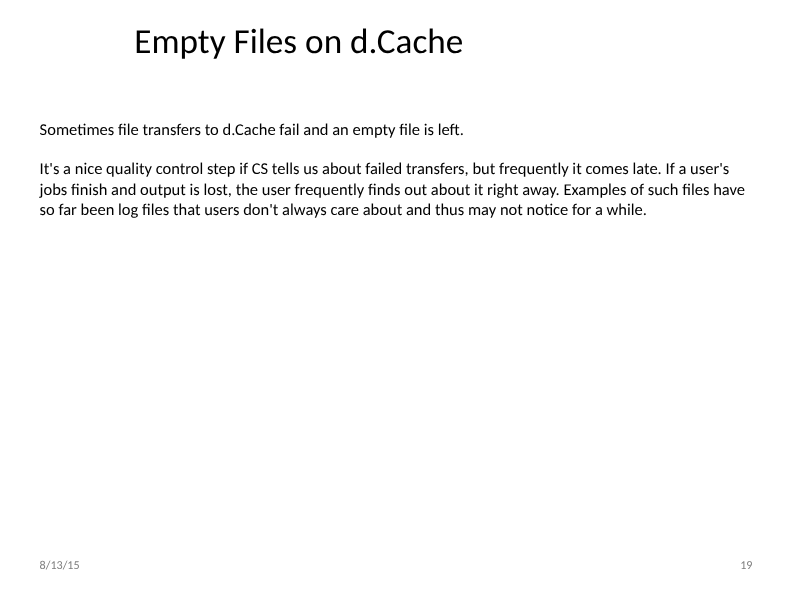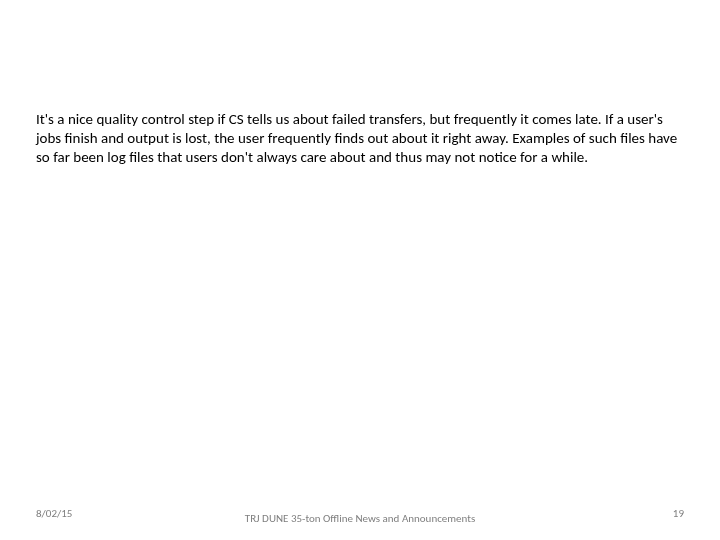--- a/index.html
+++ b/index.html
@@ -10,23 +10,24 @@
   .body p { margin-bottom: 16px; }
   .footer { position: absolute; bottom: 14px; left: 0; right: 0; height: 30px; font-size: 11px; color: #7f7f7f; }
   .footer-date { position: absolute; left: 36px; bottom: 6px; }
   .footer-center { position: absolute; left: 0; right: 0; text-align: center; bottom: 0; line-height: 1.15; }
   .footer-page { position: absolute; right: 36px; bottom: 6px; }
 </style>
 </head>
 <body>
 
 <div class="slide">
+  <div class="title">Empty Files on d.Cache</div>
 
   <div class="body">
+    <p>Sometimes file transfers to d.Cache fail and an empty file is left.</p>
     <p>It's a nice quality control step if CS tells us about failed transfers, but frequently it comes late.  If a user's jobs finish and output is lost, the user frequently finds out about it right away.  Examples of such files have so far been log files that users don't always care about and thus may not notice for a while.</p>
   </div>
 
   <div class="footer">
-    <div class="footer-date">8/02/15</div>
-    <div class="footer-center">TRJ DUNE 35-ton Offline News and Announcements</div>
+    <div class="footer-date">8/13/15</div>
     <div class="footer-page">19</div>
   </div>
 </div>
 
 </body></html>

